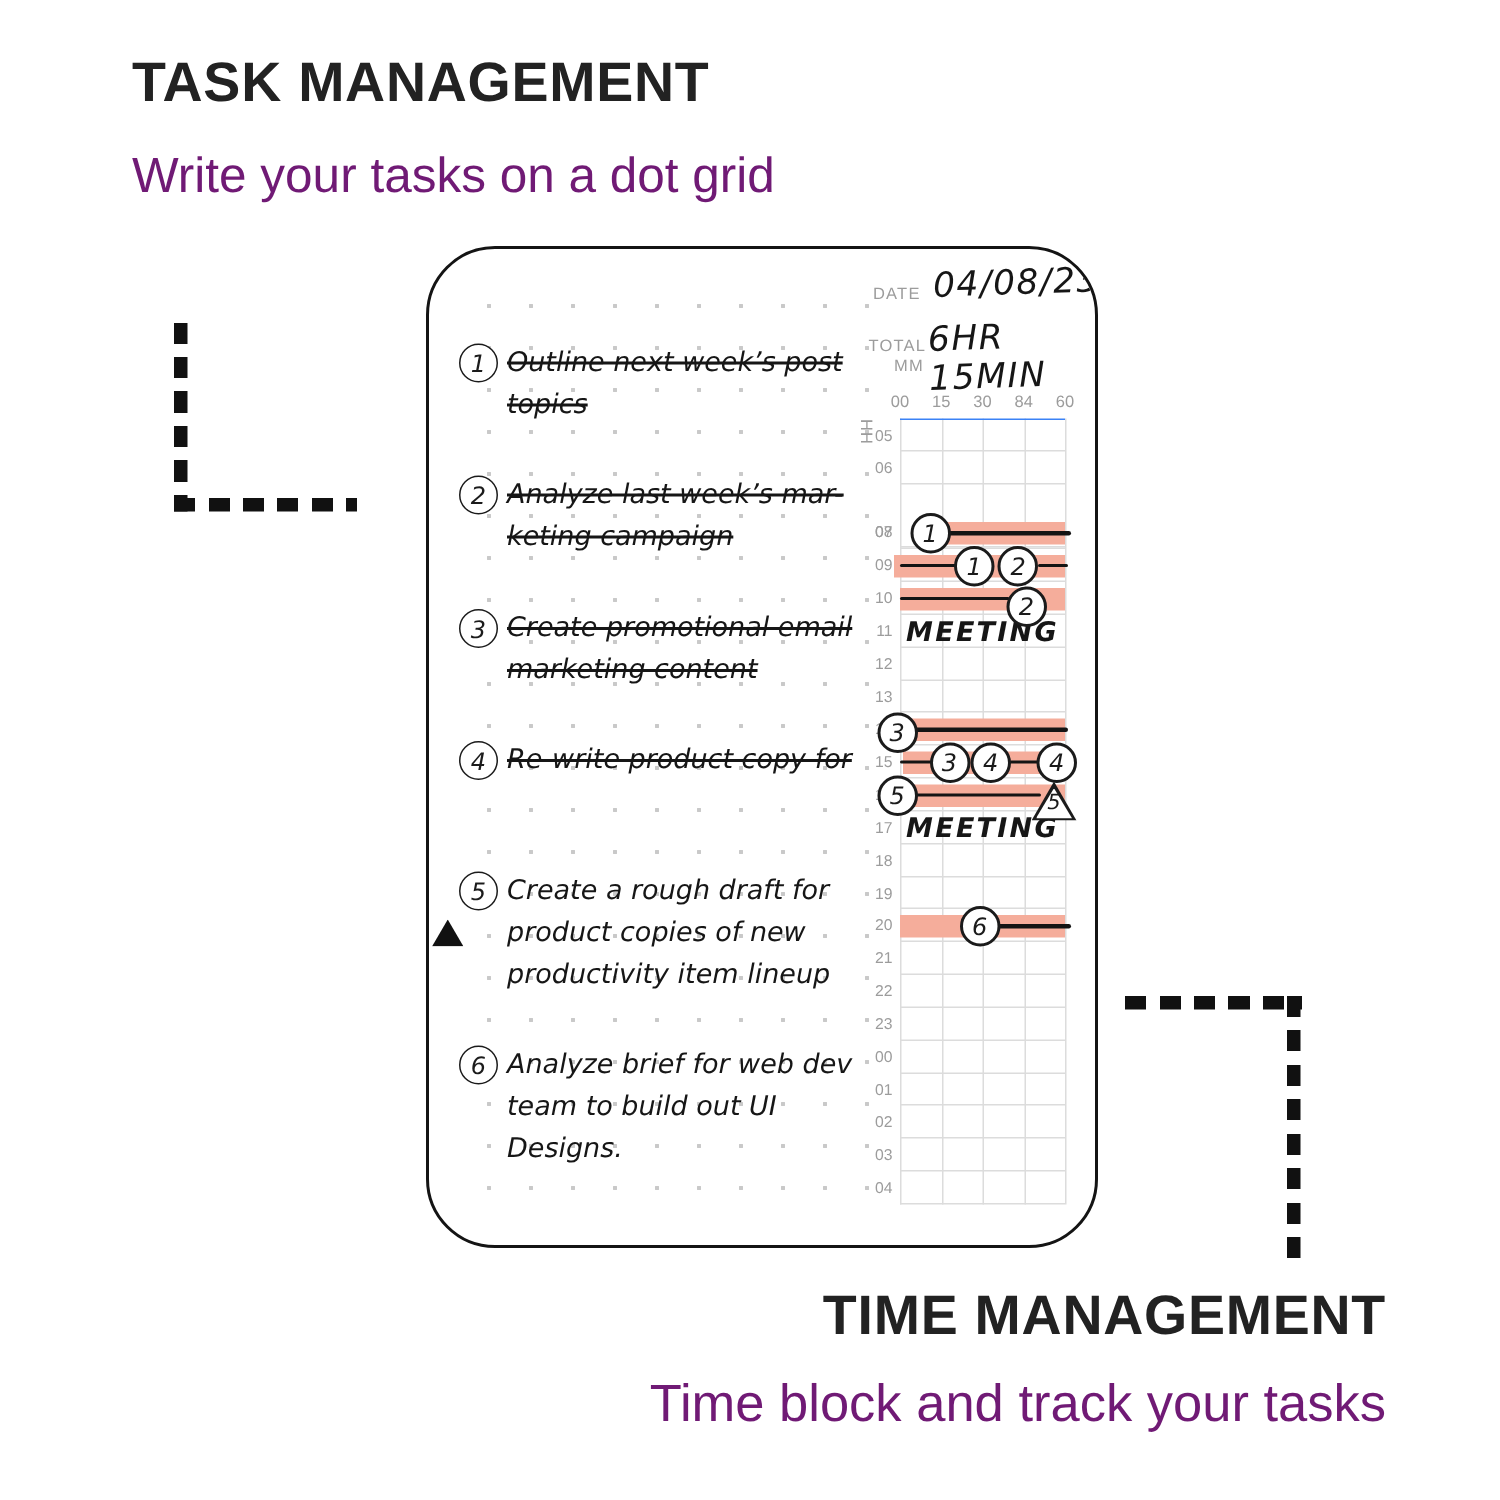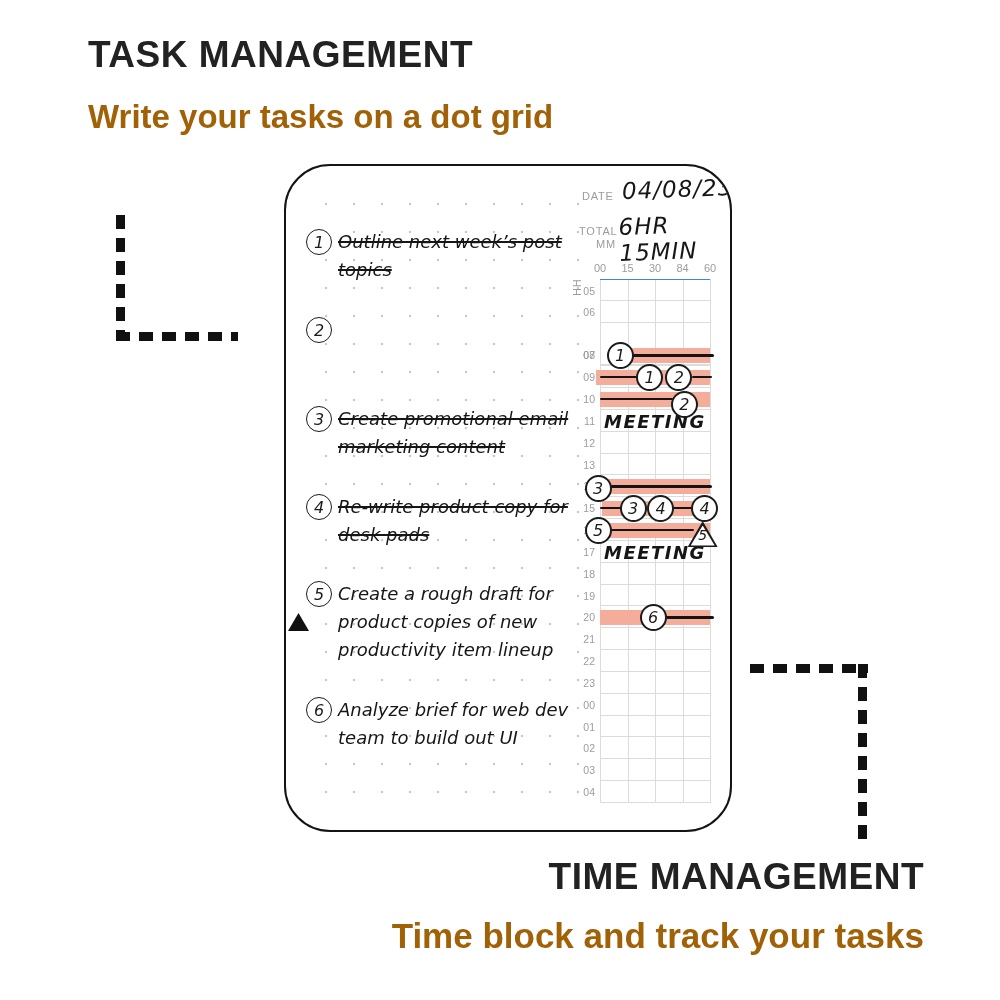--- a/index.html
+++ b/index.html
@@ -2,21 +2,21 @@
 <html><head>
 <meta charset="utf-8">
 <style>
   * { margin:0; padding:0; box-sizing:border-box; }
   html,body { width:1000px; height:1000px; background:#ffffff; overflow:hidden;
     font-family:"Liberation Sans", sans-serif; }
   .abs { position:absolute; }
 
   
   .h-title { font-weight:800; font-size:37px; color:#222; letter-spacing:.5px; }
-  .h-sub   { font-weight:700; font-size:33px; color:#a16207; }
+  .h-sub   { font-weight:400; font-size:33px; color:#701a75; }
   #task-header { left:88px; top:34px; }
   #task-sub    { left:88px; top:98px; }
   #time-header { right:76px; top:856px; text-align:right; }
   #time-sub    { right:76px; top:916px; text-align:right; font-size:35px; }
 
   
   .dash-h { height:9px; background:repeating-linear-gradient(to right,#111 0 14px,transparent 14px 23px); }
   .dash-v { width:9px;  background:repeating-linear-gradient(to bottom,#111 0 14px,transparent 14px 23px); }
   #dash-tl-v { left:116px; top:215px; height:126px; }
   #dash-tl-h { left:116px; top:332px; width:122px; }
@@ -92,49 +92,53 @@
   <div id="task-list">
       <div class="task-item" style="top: 62px;">
         <div class="task-num">1</div>
         <div class="task-body">
           <div class="task-line struck">Outline next week’s post</div>
           <div class="task-line struck">topics</div>
         </div>
       </div>
       <div class="task-item" style="top: 150px;">
         <div class="task-num">2</div>
+        <div class="task-body">
+          <div class="task-line struck">Analyze last week’s mar-</div>
+          <div class="task-line struck">keting campaign</div>
+        </div>
       </div>
       <div class="task-item" style="top: 239px;">
         <div class="task-num">3</div>
         <div class="task-body">
           <div class="task-line struck">Create promotional email</div>
           <div class="task-line struck">marketing content</div>
         </div>
       </div>
       <div class="task-item" style="top: 327px;">
         <div class="task-num">4</div>
         <div class="task-body">
           <div class="task-line struck">Re-write product copy for</div>
-          <div class="task-line struck">desk pads</div>
         </div>
       </div>
       <div class="task-triangle" style="left: 2px; top: 447px;"></div>
       <div class="task-item" style="top: 414px;">
         <div class="task-num">5</div>
         <div class="task-body">
           <div class="task-line">Create a rough draft for</div>
           <div class="task-line">product copies of new</div>
           <div class="task-line">productivity item lineup</div>
         </div>
       </div>
       <div class="task-item" style="top: 530px;">
         <div class="task-num">6</div>
         <div class="task-body">
           <div class="task-line">Analyze brief for web dev</div>
           <div class="task-line">team to build out UI</div>
+          <div class="task-line">Designs.</div>
         </div>
       </div>
     </div>
 
   <div class="abs lab" id="date-label">DATE</div>
   <div class="abs hand-big" id="date-value">04/08/23</div>
   <div class="abs lab" id="total-label">TOTAL</div>
   <div class="abs hand-big" id="total-value">6HR 15MIN</div>
   <div class="abs lab" id="mm-label">MM</div>
   <div class="abs lab" id="hh-label">HH</div>

